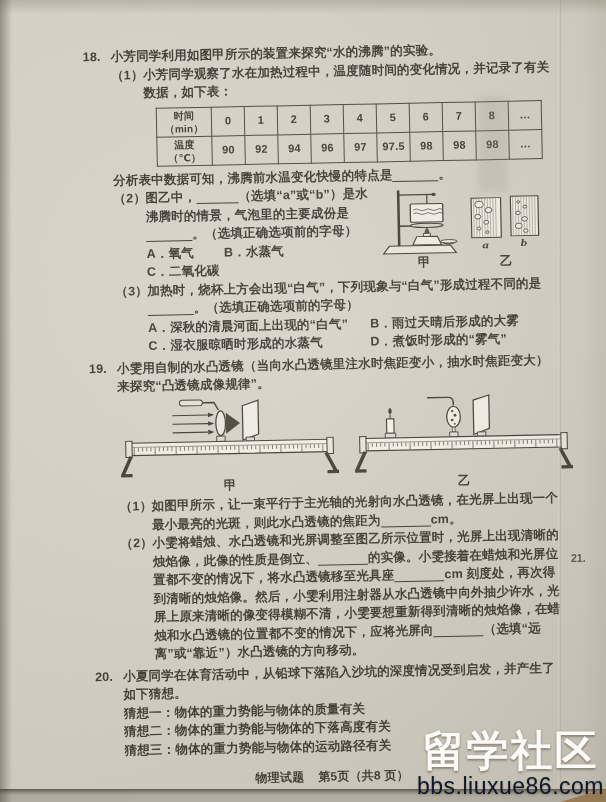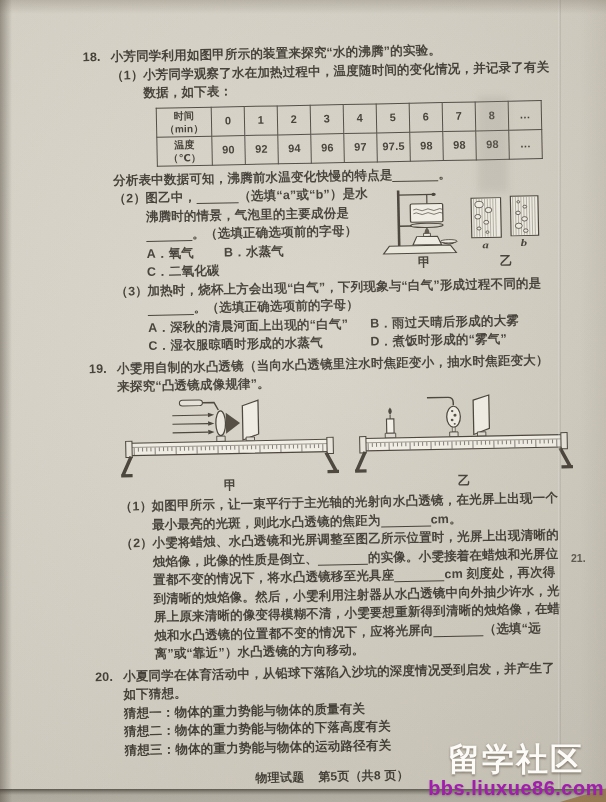--- a/index.html
+++ b/index.html
@@ -45,23 +45,23 @@
   .bstrip{position:absolute;left:0;top:789px;width:100%;height:13px;z-index:2;
           background:linear-gradient(180deg,#57524a,#8d887c 3px,#b3aea2 6px,#b7b2a6);}
   .tanwedge{position:absolute;right:0;top:785px;width:46px;height:17px;background:#9a7a4e;
             clip-path:polygon(100% 20%,100% 100%,0% 100%);z-index:3;}
   .vignette{position:absolute;inset:0;pointer-events:none;z-index:4;background:
      linear-gradient(90deg,rgba(72,65,55,.45),rgba(72,65,55,0) 12px),
      linear-gradient(180deg,rgba(120,112,98,.30),rgba(120,112,98,0) 14px),
      linear-gradient(270deg,rgba(120,112,98,.10),rgba(120,112,98,0) 26px),
      radial-gradient(130% 100% at 52% 42%,rgba(255,255,255,.10),rgba(90,82,70,.12));}
   .wm{position:absolute;right:2px;bottom:2px;z-index:5;text-align:center;}
-  .wm-t{font-size:32px;font-weight:800;color:#fcfbf8;letter-spacing:2px;line-height:1.05;
+  .wm-t{font-size:42px;font-weight:800;color:#fcfbf8;letter-spacing:2px;line-height:1.05;
         text-shadow:0 2px 2px rgba(100,90,75,.5),0 0 2px rgba(100,90,75,.35);}
-  .wm-s{font-size:20px;color:#a21caf;font-weight:700;letter-spacing:.5px;
+  .wm-s{font-size:23px;color:#0f172a;font-weight:400;letter-spacing:.5px;
         text-shadow:0 1px 2px rgba(100,90,75,.45);}
   svg .ln{stroke:#3d372e;fill:none;}
 </style>
 </head>
 <body>
 
 <div class="photo">
   <div class="paper">
     <div class="rot">
       <div class="content">

